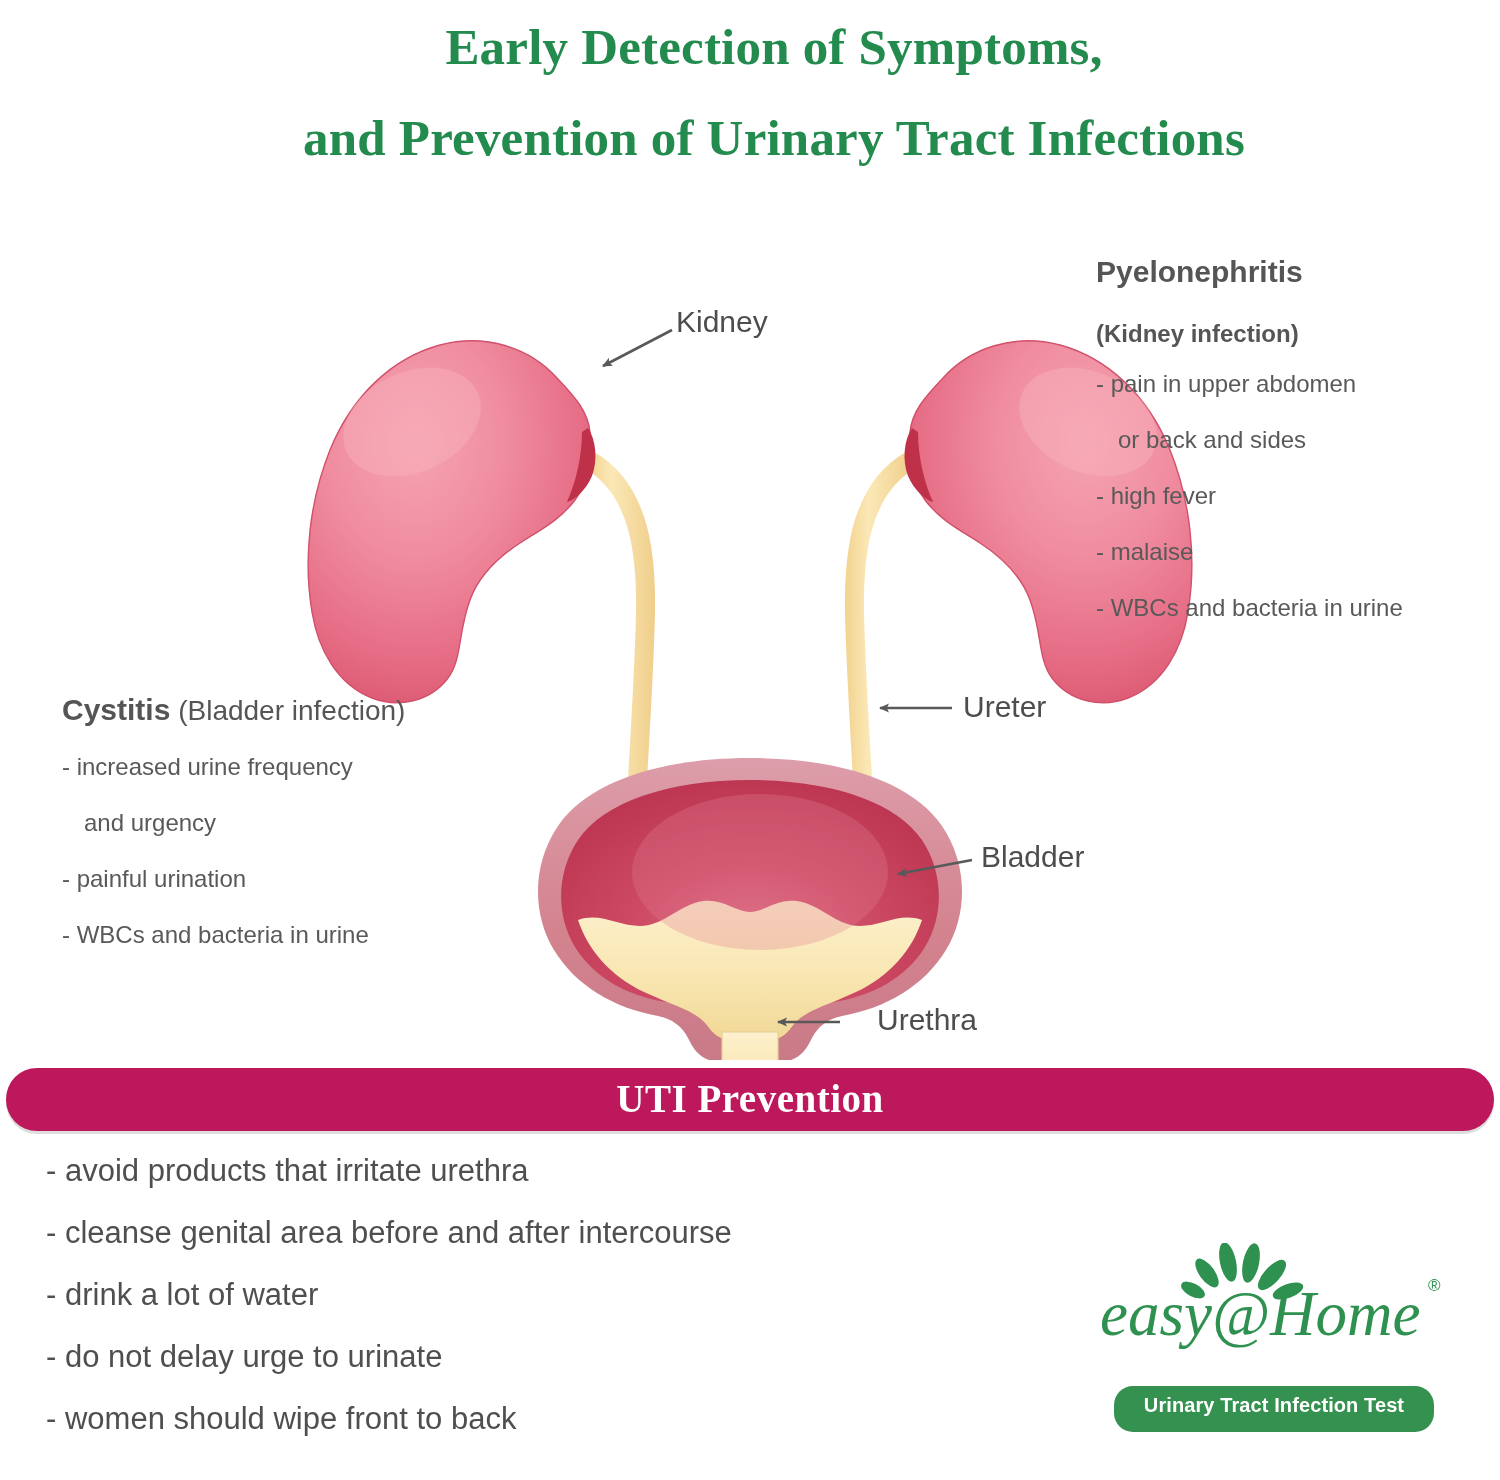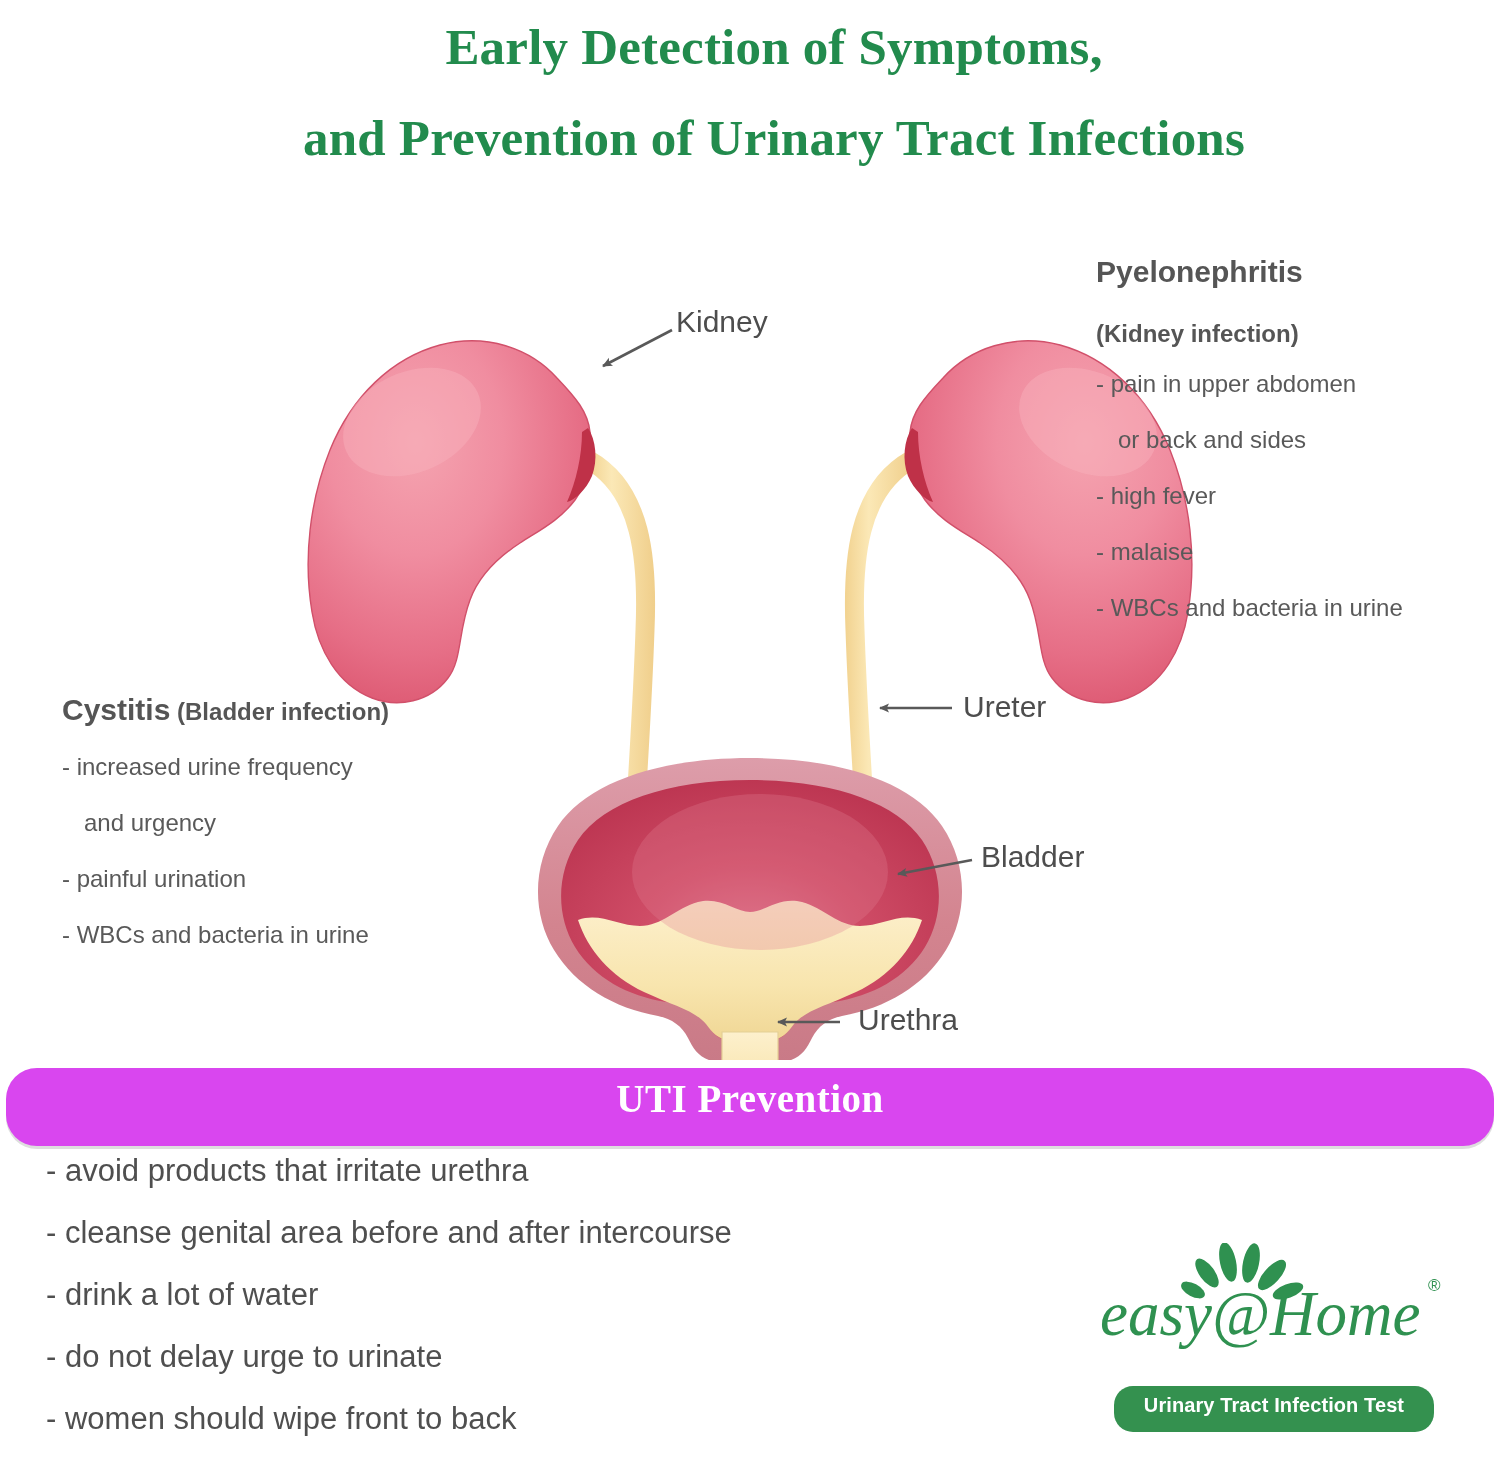--- a/index.html
+++ b/index.html
@@ -37,22 +37,22 @@
 
   
   .info-block { position: absolute; color: #555555; }
   .info-head {
     font-size: 30px;
     font-weight: bold;
     color: #555555;
     white-space: nowrap;
   }
   .info-head .sub-inline {
-    font-size: 24px;
-    font-weight: bold;
+    font-size: 28px;
+    font-weight: normal;
   }
   .info-sub {
     font-size: 24px;
     font-weight: bold;
     color: #555555;
     margin-top: 31px;
     white-space: nowrap;
   }
   .info-list { margin-top: 24px; }
   .info-item {
@@ -82,30 +82,30 @@
   .callout {
     position: absolute;
     font-size: 30px;
     color: #4d4d4d;
     white-space: nowrap;
     font-weight: normal;
   }
   #label-kidney  { left: 676px; top: 305px; }
   #label-ureter  { left: 963px; top: 690px; }
   #label-bladder { left: 981px; top: 840px; }
-  #label-urethra { left: 858px; top: 1003px; }
+  #label-urethra { left: 877px; top: 1003px; }
 
   
   #banner {
     position: absolute;
     left: 6px;
     top: 1068px;
     width: 1488px;
-    height: 78px;
-    background: #d946ef;
+    height: 63px;
+    background: #be185d;
     border-radius: 31px;
     box-shadow: 0 3px 0 rgba(0,0,0,0.13);
   }
   #banner-label {
     position: absolute;
     left: 0; top: 0;
     width: 100%;
     line-height: 62px;
     text-align: center;
     font-family: "Liberation Serif", "DejaVu Serif", serif;

